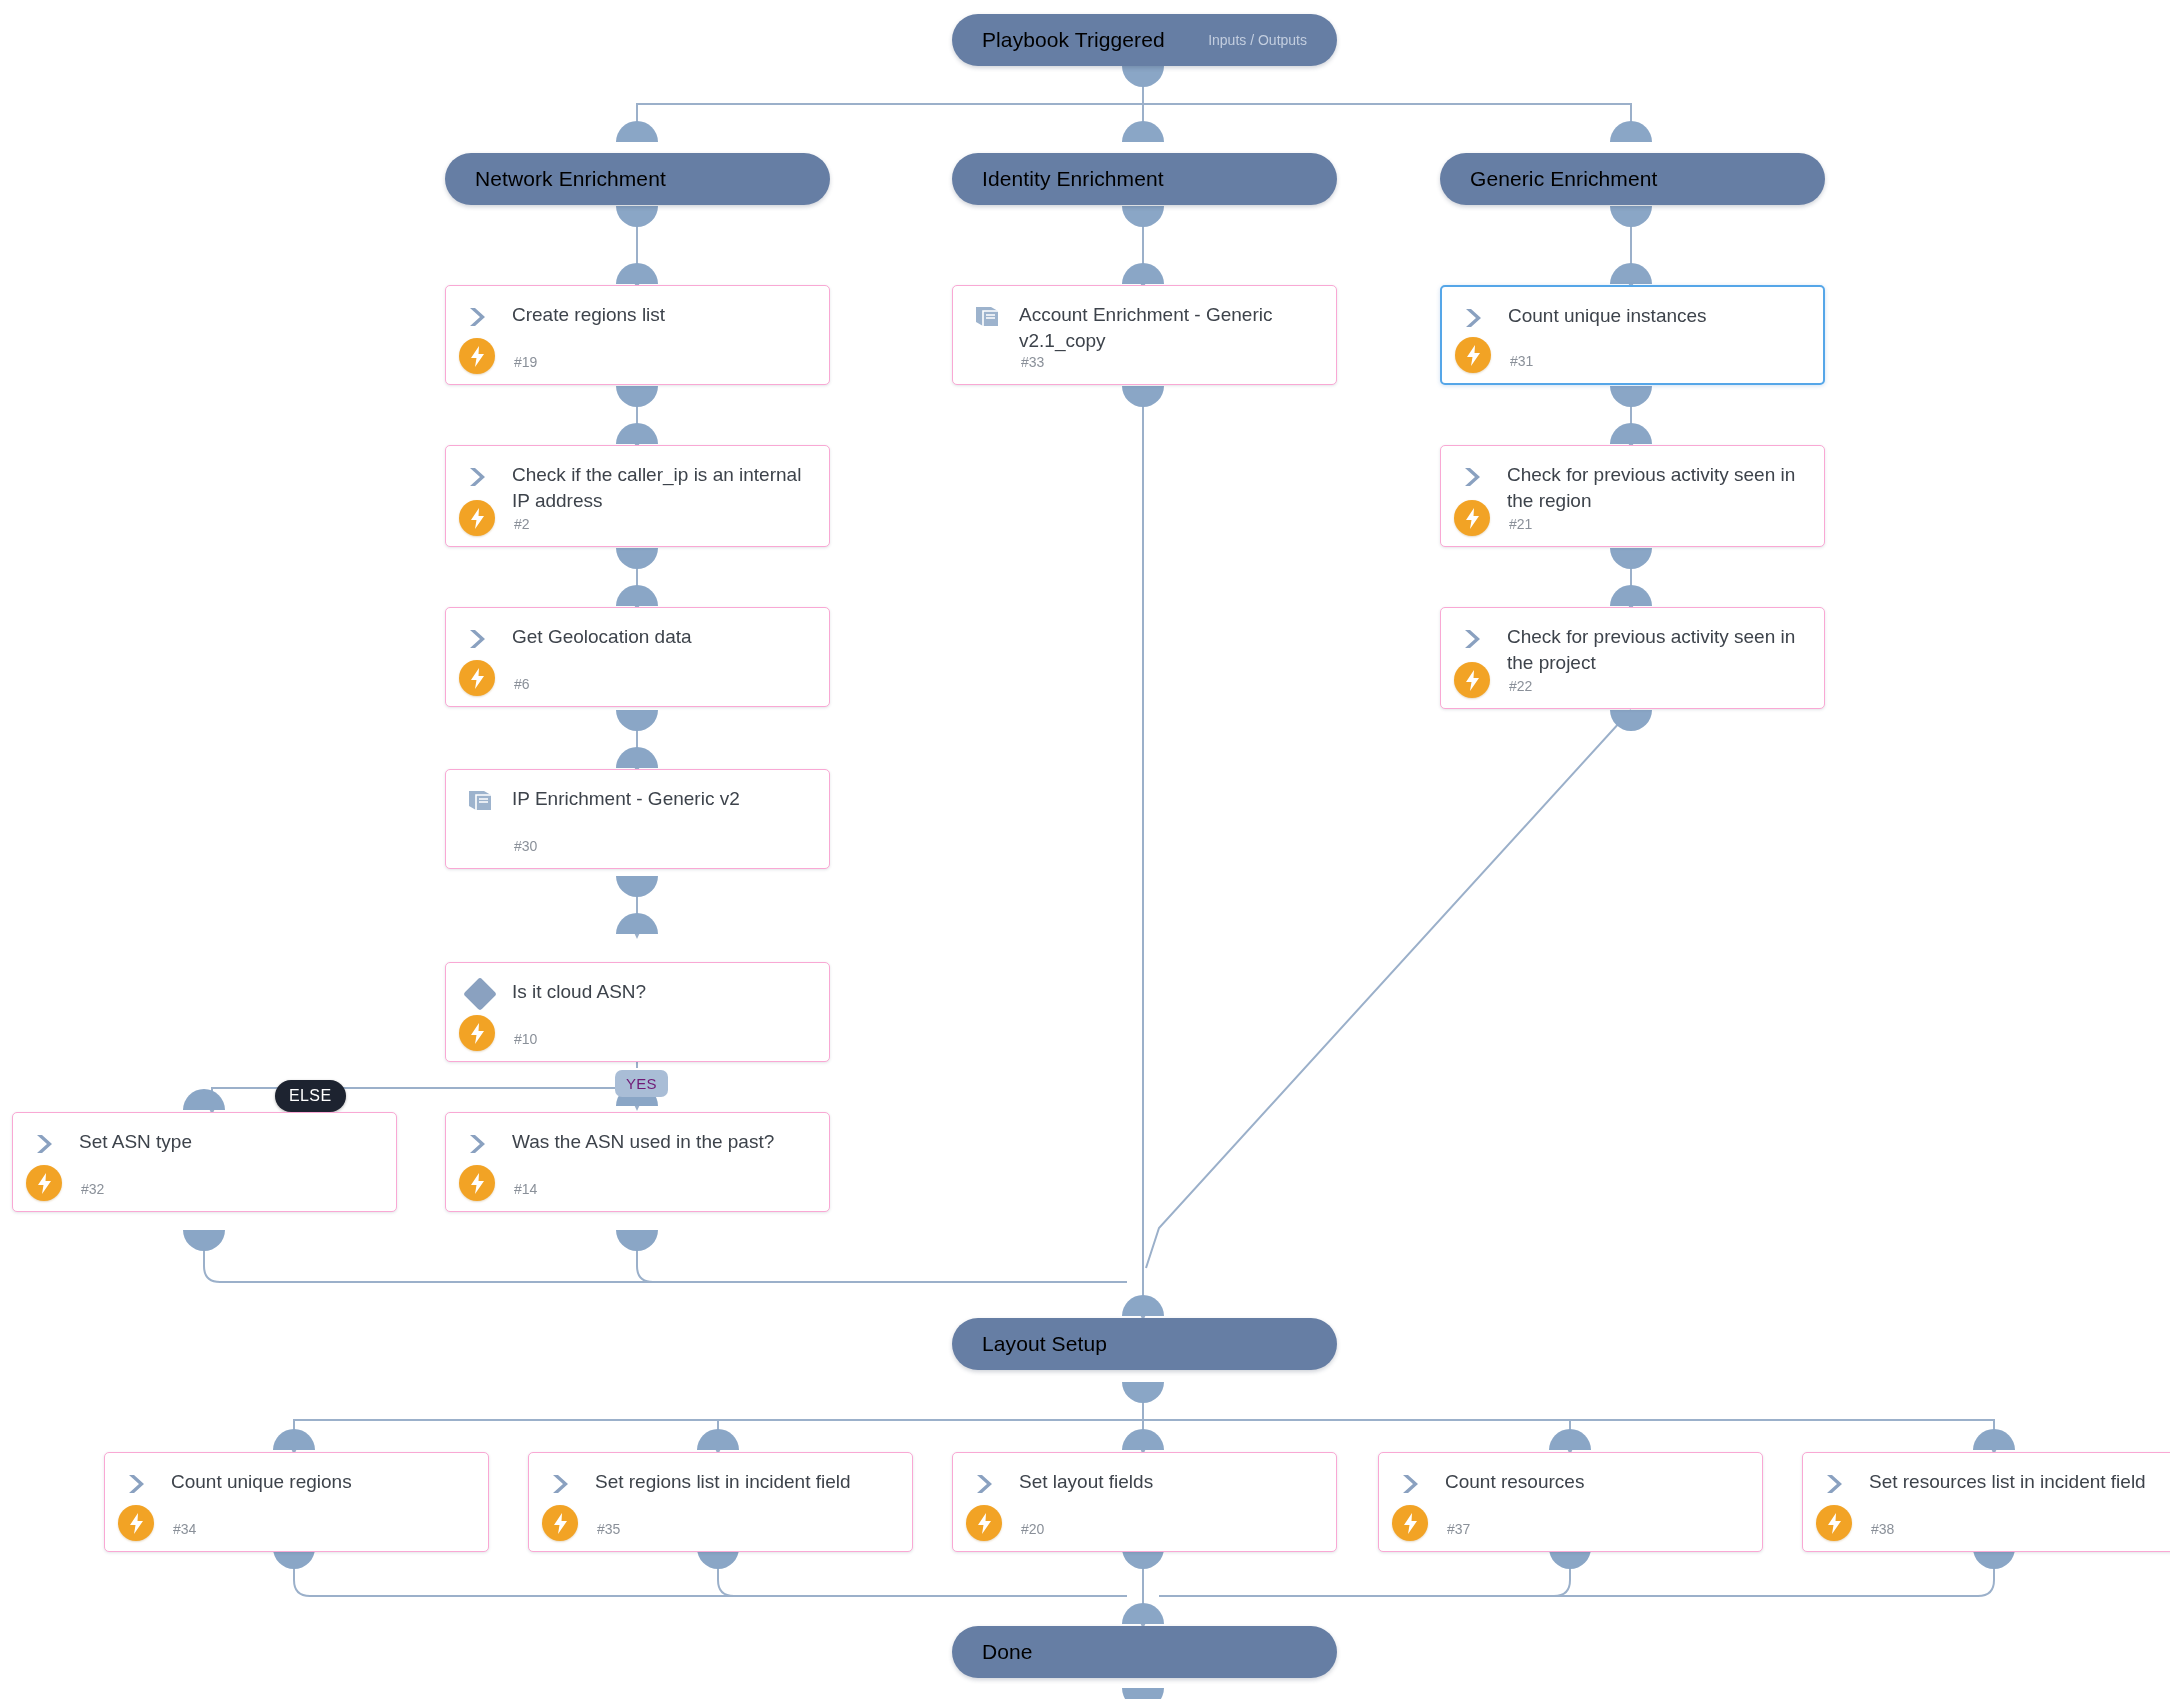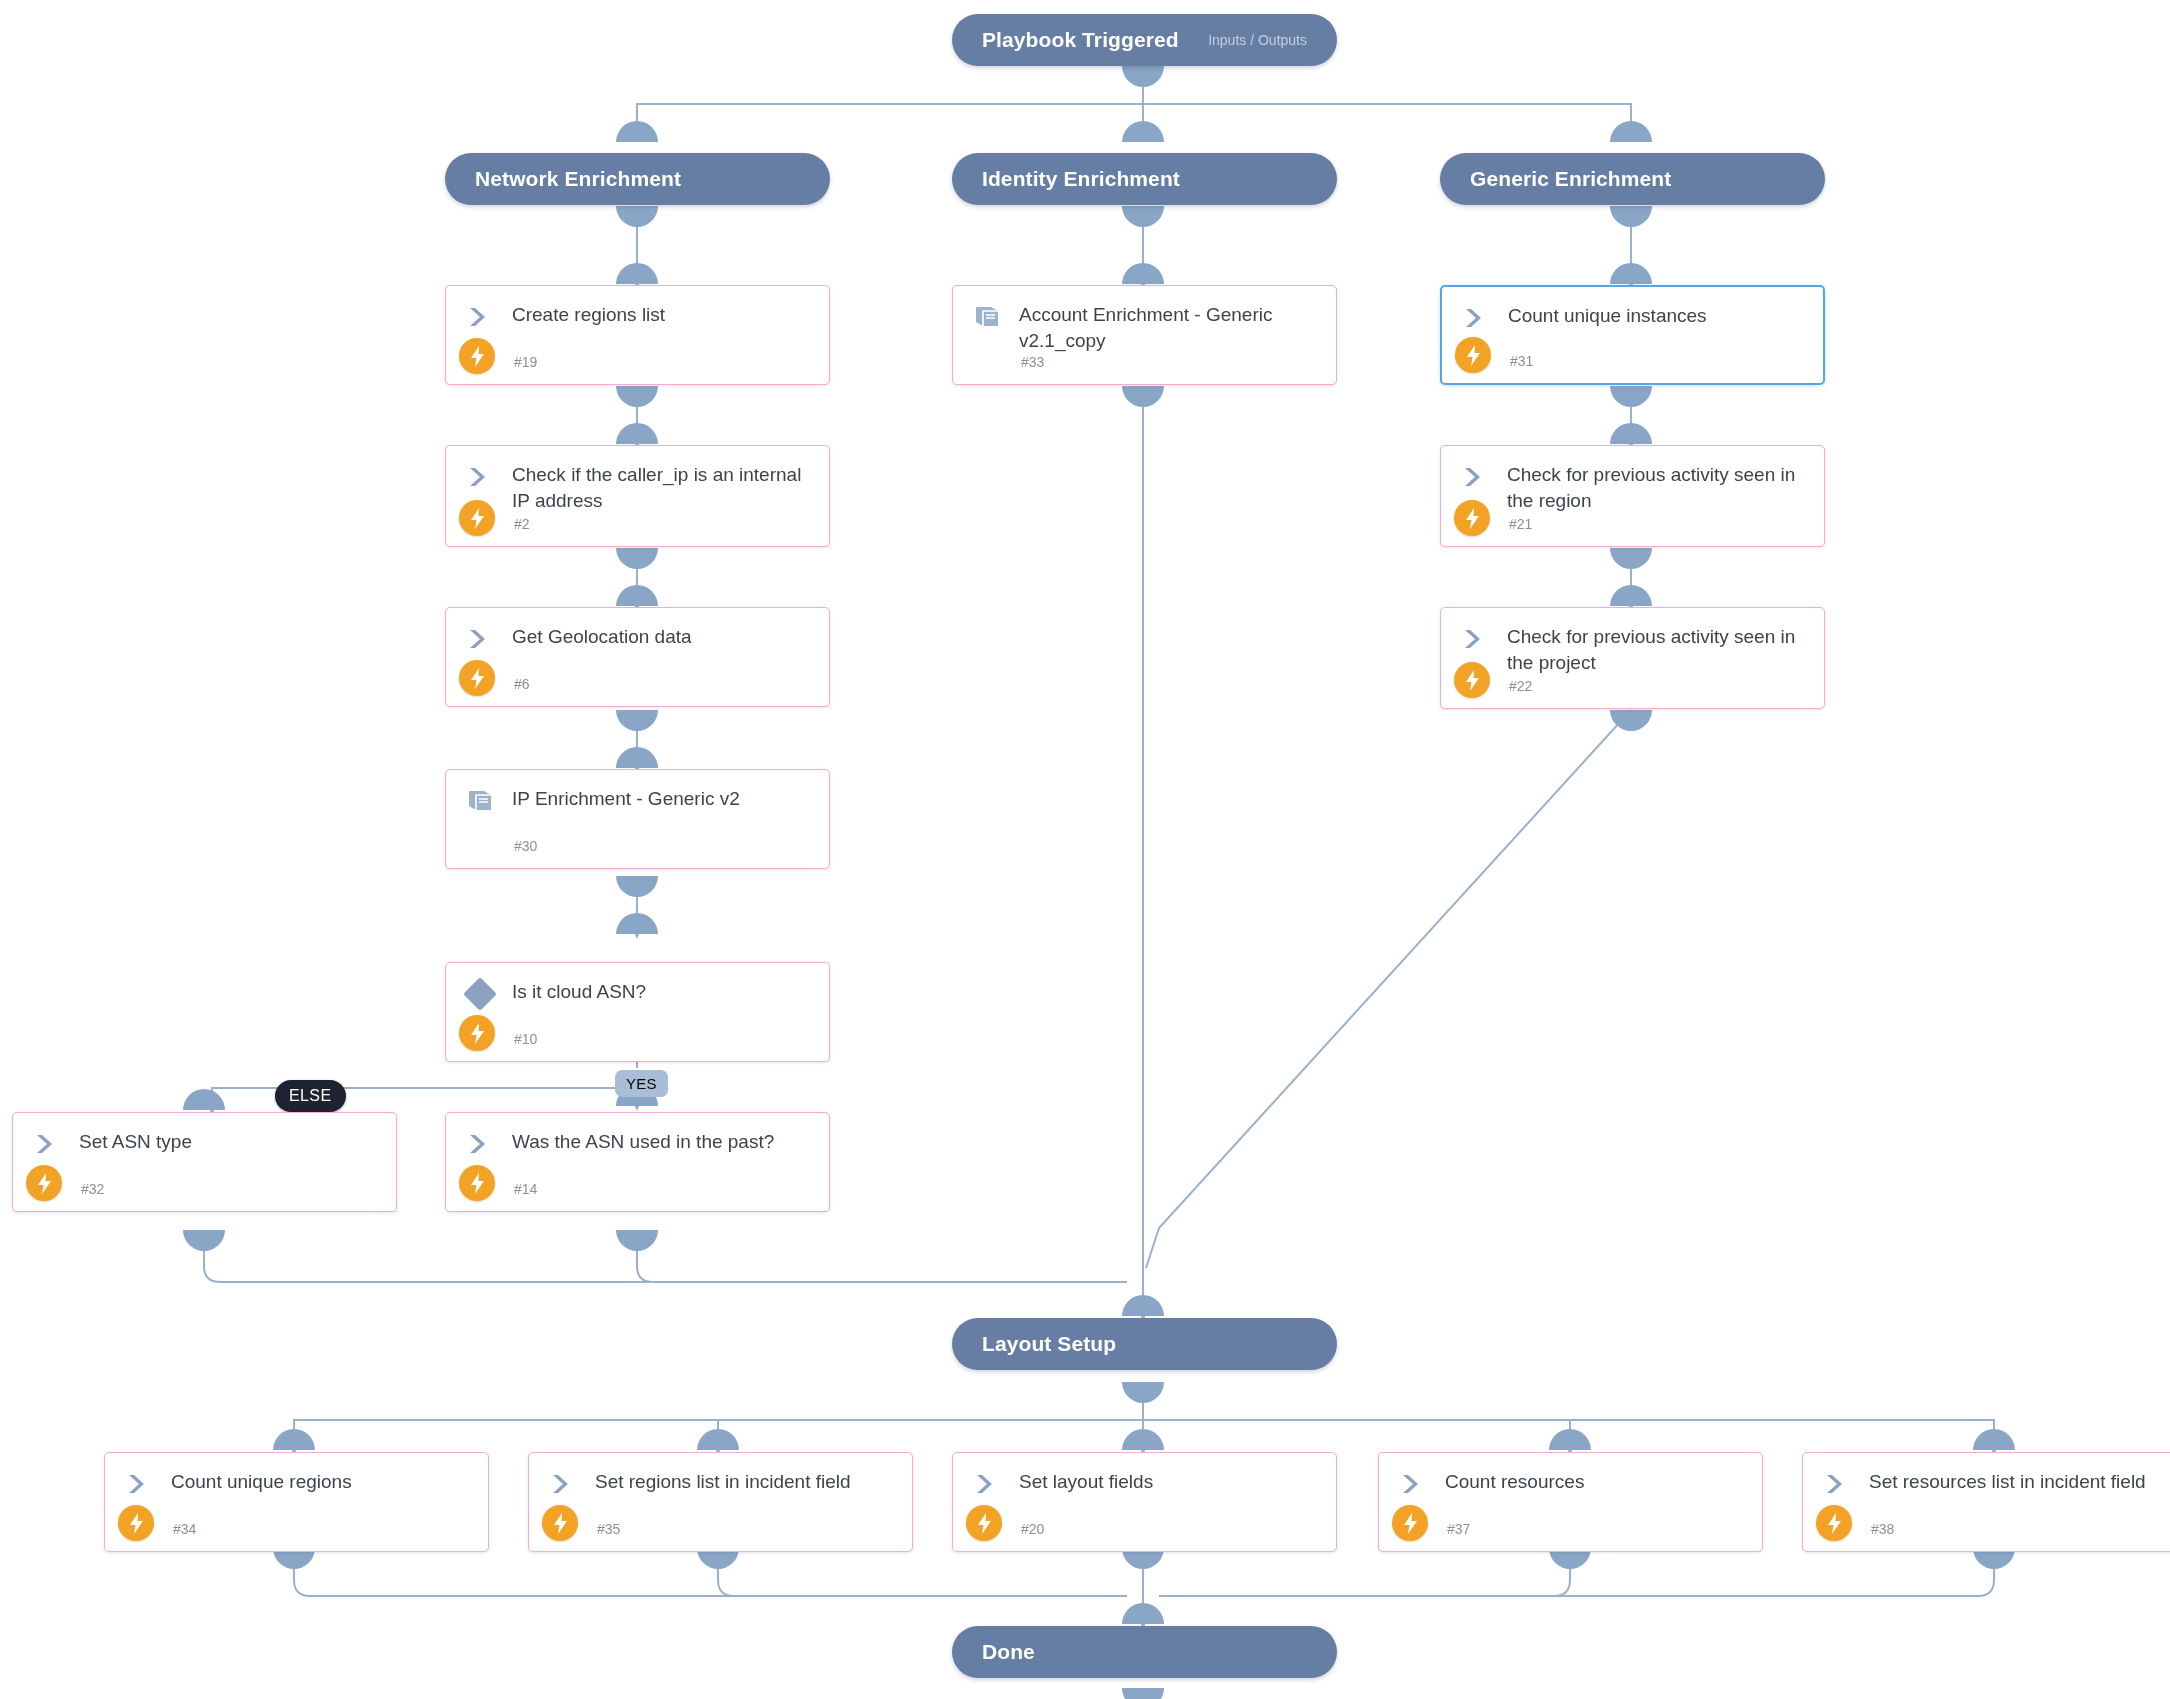--- a/index.html
+++ b/index.html
@@ -3,21 +3,21 @@
 <meta charset="utf-8">
 <style>
   html,body{margin:0;padding:0;background:#ffffff;}
   body{font-family:"Liberation Sans",sans-serif;-webkit-font-smoothing:antialiased;}
   #canvas{position:relative;width:2170px;height:1699px;overflow:hidden;background:#ffffff;}
   #wires{position:absolute;left:0;top:0;width:2170px;height:1699px;pointer-events:none;}
 
   
   .pill{position:absolute;background:#667ea4;border-radius:26px;box-shadow:0 2px 4px rgba(40,55,80,.22);
         display:flex;align-items:center;box-sizing:border-box;padding:0 30px;}
-  .pill .pill-title{color:#ffffff;font-size:21px;letter-spacing:.1px;white-space:nowrap;font-weight:bold;}
+  .pill .pill-title{color:#000000;font-size:21px;letter-spacing:.1px;white-space:nowrap;}
   .pill .pill-sub{color:#c3cedf;font-size:14px;margin-left:auto;white-space:nowrap;}
 
   
   .card{position:absolute;background:#ffffff;border:1px solid #f9a8d4;border-radius:5px;
         box-shadow:0 1px 3px rgba(30,45,70,.13);box-sizing:border-box;}
   .card.selected{border:2px solid #55a6e8;box-shadow:0 1px 4px rgba(40,120,200,.22);}
   .card .card-title{position:absolute;left:66px;top:16px;right:14px;font-size:19px;line-height:26px;
         color:#3d434b;}
   .card .card-id{position:absolute;left:68px;bottom:14px;font-size:14px;color:#8a9099;}
 
@@ -30,21 +30,21 @@
   .ic-book{position:absolute;left:20px;top:18px;width:28px;height:26px;}
   
   .bolt{position:absolute;left:13px;bottom:10px;width:36px;height:36px;border-radius:50%;
         background:#f2a325;display:flex;align-items:center;justify-content:center;
         box-shadow:0 1px 2px rgba(150,100,10,.25);}
   .bolt svg{width:17px;height:21px;display:block;}
 
   
   .lbl-else{position:absolute;background:#1d2330;color:#ffffff;border-radius:16px;font-size:16px;
         padding:7px 14px;letter-spacing:.4px;box-shadow:0 1px 3px rgba(0,0,0,.3);}
-  .lbl-yes{position:absolute;background:#a9bdd6;color:#000000;border-radius:7px;font-size:15px;
+  .lbl-yes{position:absolute;background:#a9bdd6;color:#701a75;border-radius:7px;font-size:15px;
         padding:5px 11px;letter-spacing:.3px;}
 </style>
 </head>
 <body>
 
 <div id="canvas">
 
   <svg id="wires" viewBox="0 0 2170 1699">
     <defs>
       <marker id="ar" markerWidth="9" markerHeight="9" refX="4.5" refY="4" orient="auto">

